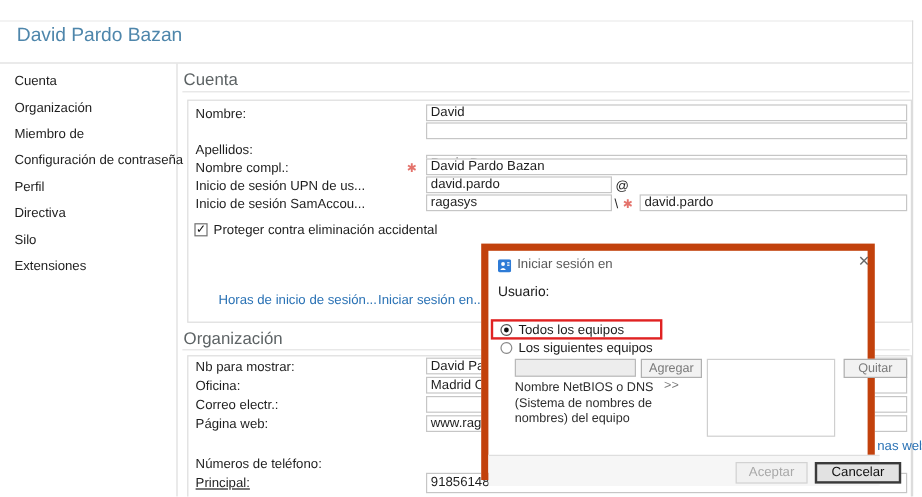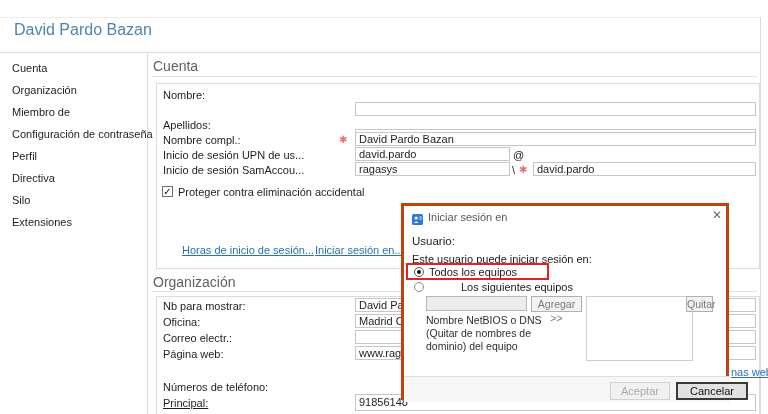--- a/index.html
+++ b/index.html
@@ -7,21 +7,21 @@
           font-family:"Liberation Sans",sans-serif;color:#1e1e1e;}
   .abs{position:absolute;}
   .hline{position:absolute;border-top:1px solid #dcdcdc;height:0;}
   .vline{position:absolute;border-left:1px solid #dcdcdc;width:0;}
   .lbl{position:absolute;font-size:11px;color:#1e1e1e;white-space:nowrap;}
   .inp{position:absolute;box-sizing:border-box;height:14px;line-height:12px;
        border:1px solid #c6c6c6;background:#fff;font-size:11px;padding:0 3px;
        white-space:nowrap;overflow:hidden;}
   .combo{background:#f1f1f1;border:1px solid #b5b5b5;}
   .chev{position:absolute;right:5px;top:-2px;font-size:10px;color:#666;}
-  .link{position:absolute;font-size:11px;color:#2a72b5;white-space:nowrap;cursor:pointer;text-decoration:underline;}
+  .link{position:absolute;font-size:11px;color:#2a72b5;white-space:nowrap;cursor:pointer;}
   .side-item{position:absolute;left:12px;font-size:11px;line-height:14px;white-space:nowrap;cursor:pointer;}
   .sec-h{position:absolute;font-size:14px;color:#5d6365;}
   .groupbox{position:absolute;border:1px solid #dcdcdc;background:#fff;}
   .ast{position:absolute;color:#e4736c;font-size:10px;}
   .btn{position:absolute;box-sizing:border-box;font-size:10.5px;text-align:center;
        background:#f2f2f2;border:1px solid #b0b0b0;color:#7a7a7a;}
   .radio{position:absolute;width:10px;height:10px;border:1px solid #555;border-radius:50%;
          background:#fff;box-sizing:border-box;}
   .radio .dot{position:absolute;left:2px;top:2px;width:4px;height:4px;border-radius:50%;background:#111;}
   .dlg-lbl{position:absolute;font-size:11px;color:#1a1a1a;white-space:nowrap;}
@@ -44,20 +44,21 @@
   <div class="side-item" style="top:149px;">Perfil</div>
   <div class="side-item" style="top:171px;">Directiva</div>
   <div class="side-item" style="top:193px;">Silo</div>
   <div class="side-item" style="top:215px;">Extensiones</div>
 
   <div class="sec-h" style="left:153px;top:58px;">Cuenta</div>
   <div class="hline" style="left:152px;top:76px;width:606px;border-top-color:#e3e3e3;"></div>
   <div class="groupbox" style="left:156px;top:83px;width:602px;height:184px;"></div>
 
   <div class="lbl" style="left:163px;top:89px;">Nombre:</div>
+  <div class="inp" style="left:355px;top:87px;width:401px;">David</div>
 
   <div class="inp" style="left:355px;top:102px;width:401px;"></div>
 
   <div class="lbl" style="left:163px;top:119px;">Apellidos:</div>
   <div class="inp" style="left:355px;top:117px;width:401px;margin-top:12px;">Pardo Bazan</div>
 
   <div class="lbl" style="left:163px;top:134px;">Nombre compl.:</div>
   <div class="ast" style="left:339px;top:134px;">✱</div>
   <div class="inp" style="left:355px;top:132px;width:401px;">David Pardo Bazan</div>
 
@@ -92,52 +93,51 @@
 
   <div class="lbl" style="left:163px;top:348px;">Página web:</div>
   <div class="inp" style="left:355px;top:346px;width:401px;">www.ragasys.es</div>
 
   <div class="link" style="left:731px;top:366px;">nas web...</div>
 
   <div class="lbl" style="left:163px;top:381px;">Números de teléfono:</div>
   <div class="lbl" style="left:163px;top:397px;text-decoration:underline;">Principal:</div>
   <div class="inp" style="left:355px;top:394px;width:401px;height:17px;line-height:15px;">91856148</div>
 
-  <div class="abs" style="left:401px;top:203px;width:328px;height:197px;background:#fff;border:3px solid #c2410c;box-sizing:border-box;z-index:10;">
+  <div class="abs" style="left:401px;top:203px;width:328px;height:197px;background:#fff;border:6px solid #c2410c;box-sizing:border-box;z-index:10;">
 
     <div class="abs" style="left:8px;top:5px;width:11px;height:11px;">
       <svg width="11" height="11" viewBox="0 0 11 11">
           <rect width="11" height="11" rx="1.5" fill="#2e7bd6"></rect>
           <circle cx="4.2" cy="4" r="1.6" fill="#fff"></circle>
           <path d="M1.8 9 Q4.2 5.8 6.6 9 Z" fill="#fff"></path>
           <rect x="7.6" y="2.5" width="2" height="1" fill="#fff"></rect>
           <rect x="7.6" y="4.5" width="2" height="1" fill="#fff"></rect>
         </svg>
     </div>
     <div class="dlg-lbl" style="left:24px;top:5px;color:#595959;">Iniciar sesión en</div>
     <div class="abs" style="left:308px;top:2px;font-size:12px;color:#6a6a6a;cursor:pointer;">✕</div>
 
     <div class="dlg-lbl" style="left:8px;top:29px;font-size:11.5px;">Usuario:</div>
-    <div class="dlg-lbl" style="left:8px;top:47px;">Este usuario puede iniciar sesión en:</div>
 
     <div class="abs" style="left:2px;top:57px;width:143px;height:17px;border:2px solid #e02222;box-sizing:border-box;"></div>
 
     <div class="radio" style="left:10px;top:61px;">
         <span class="dot"></span>
       </div>
     <div class="dlg-lbl" style="left:25px;top:60px;">Todos los equipos</div>
 
     <div class="radio" style="left:10px;top:76px;border-color:#8a8a8a;"></div>
-    <div class="dlg-lbl" style="left:25px;top:75px;margin-left:32px;">Los siguientes equipos</div>
+    <div class="dlg-lbl" style="left:25px;top:75px;">Los siguientes equipos</div>
 
     <div class="abs" style="left:22px;top:90px;width:101px;height:15px;background:#ededed;border:1px solid #b9b9b9;box-sizing:border-box;"></div>
     <div class="btn" style="left:127px;top:90px;width:51px;height:16px;line-height:14px;">Agregar &gt;&gt;</div>
     <div class="abs" style="left:182px;top:90px;width:107px;height:65px;background:#fff;border:1px solid #cfcfcf;box-sizing:border-box;"></div>
-    <div class="btn" style="left:282px;top:90px;width:27px;height:16px;line-height:14px;">Quitar</div>
+    <div class="btn" style="left:296px;top:90px;width:53px;height:16px;line-height:14px;">Quitar</div>
 
-    <div class="abs" style="left:22px;top:108px;width:120px;font-size:10.5px;line-height:13px;color:#2e2e2e;">Nombre NetBIOS o DNS (Quitar de nombres de dominio) del equipo</div>
+    <div class="abs" style="left:22px;top:108px;width:120px;font-size:10.5px;line-height:13px;color:#2e2e2e;">Nombre NetBIOS o DNS (Sistema de nombres de nombres) del equipo</div>
 
     <div class="abs" style="left:0;top:170px;width:326px;height:25px;background:#f6f6f6;border-top:1px solid #dedede;"></div>
     <div class="btn" style="left:206px;top:176px;width:60px;height:18px;line-height:16px;font-size:11px;background:#f1f1f1;border-color:#d2d2d2;color:#a9a9a9;">Aceptar</div>
     <div class="btn" style="left:272px;top:176px;width:72px;height:18px;line-height:14px;font-size:11px;background:#e2e2e2;border:2px solid #3a3a3a;color:#111;">Cancelar</div>
   </div>
 
 </div>
 
 </body></html>

